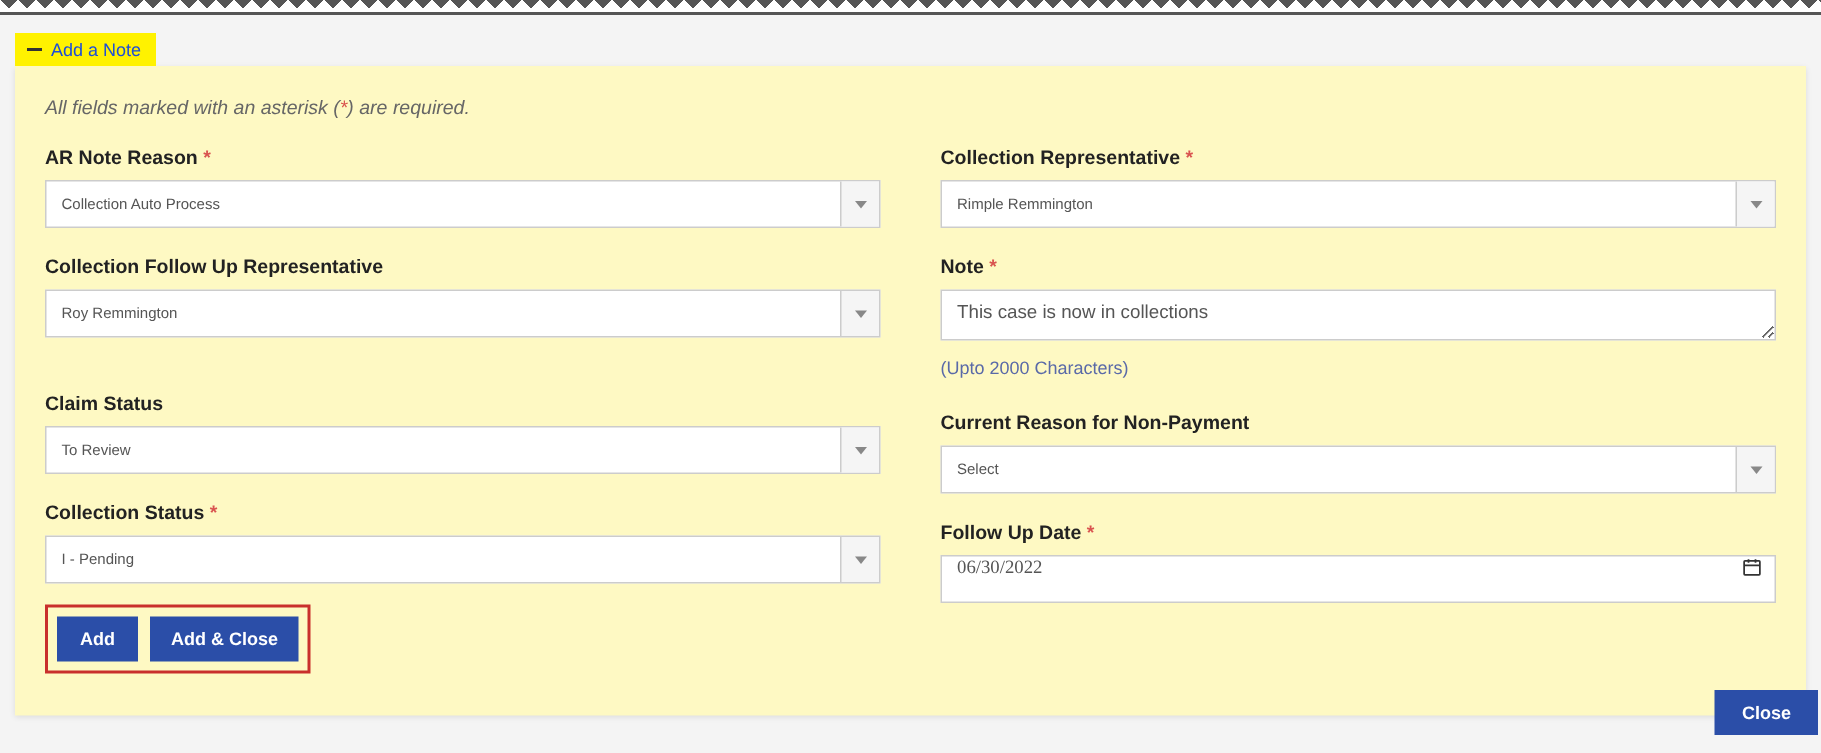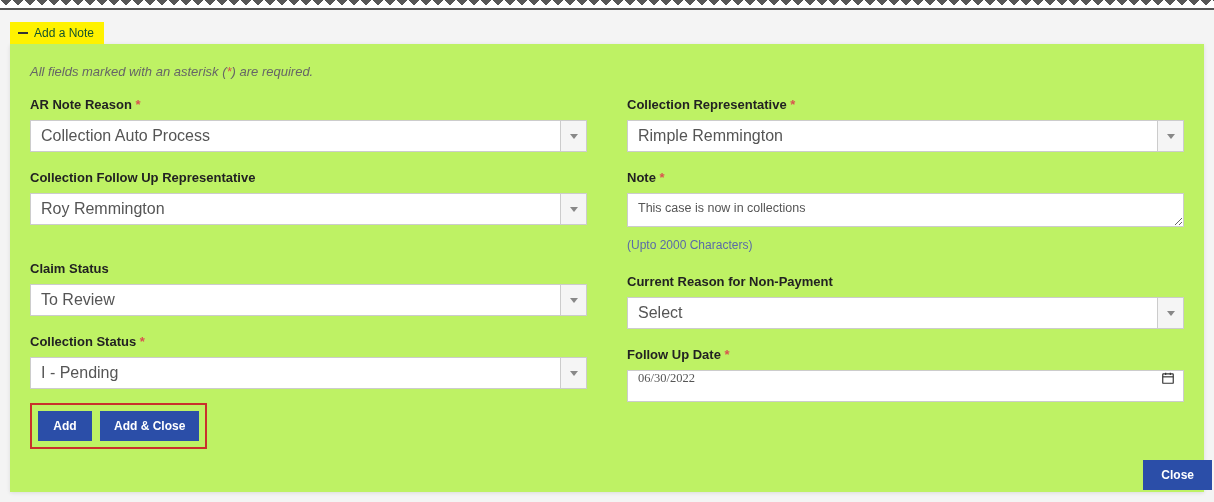--- a/index.html
+++ b/index.html
@@ -27,33 +27,33 @@
   .panel-wrap {
     padding: 0 10px;
     margin-top: 12px;
   }
   .section-header {
     display: inline-flex;
     align-items: center;
     background: #fff200;
     padding: 4px 10px 4px 8px;
     font-size: 12px;
-    color: #14532d;
+    color: #1d4ed8;
     gap: 6px;
   }
   .section-header .minus {
     width: 10px;
     height: 2px;
     background: #333;
     display: inline-block;
   }
   .form-box {
-    background: #bef264;
+    background: #fef9c3;
     box-shadow: 0 1px 4px rgba(0,0,0,0.1);
-    padding: 20px 20px 43px 20px;
+    padding: 20px 20px 28px 20px;
     margin-top: 0;
   }
   .instructions {
     font-style: italic;
     color: #666;
     font-size: 13px;
     margin-bottom: 18px;
   }
   .asterisk, .req { color: #d9534f; }
   .columns {
@@ -70,21 +70,21 @@
     color: #222;
   }
   .select {
     position: relative;
     width: 100%;
     border: 1px solid #ccc;
     height: 32px;
     display: flex;
     align-items: stretch;
     background: #fff;
-    font-size: 16px;
+    font-size: 10px;
     color: #555;
   }
   .select .value {
     flex: 1;
     padding: 0 10px;
     display: flex;
     align-items: center;
     white-space: nowrap;
     overflow: hidden;
   }

